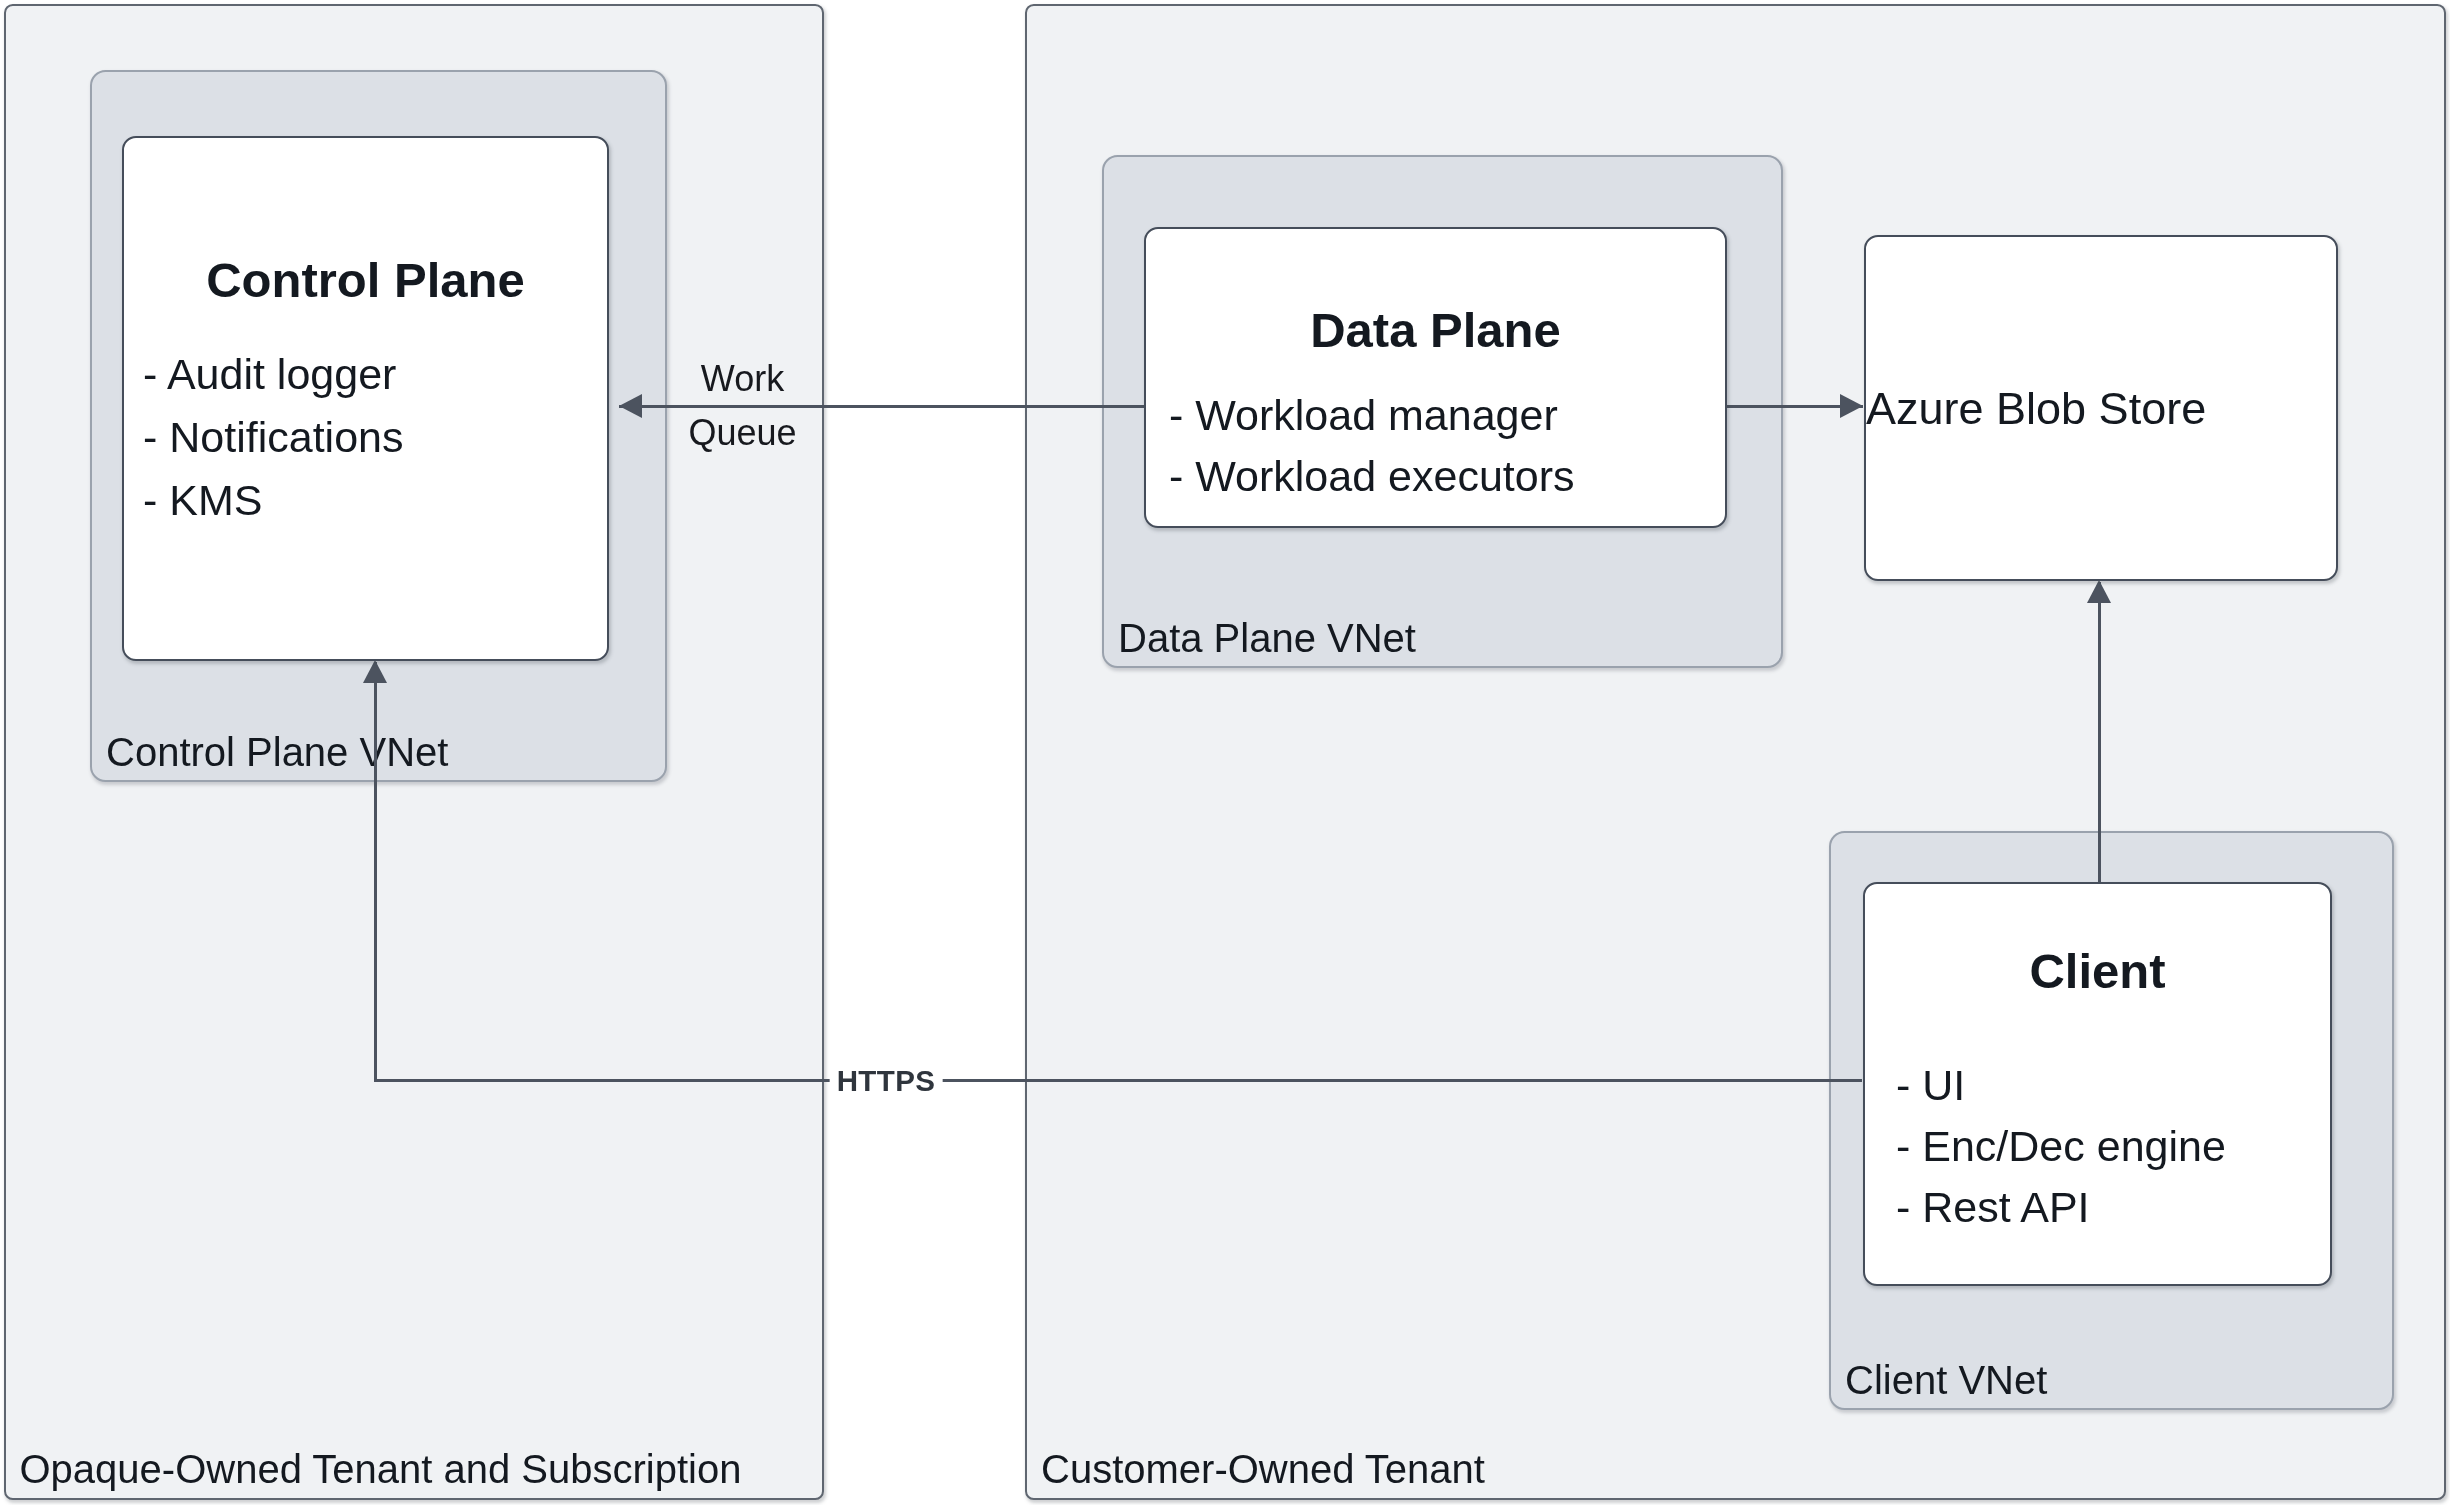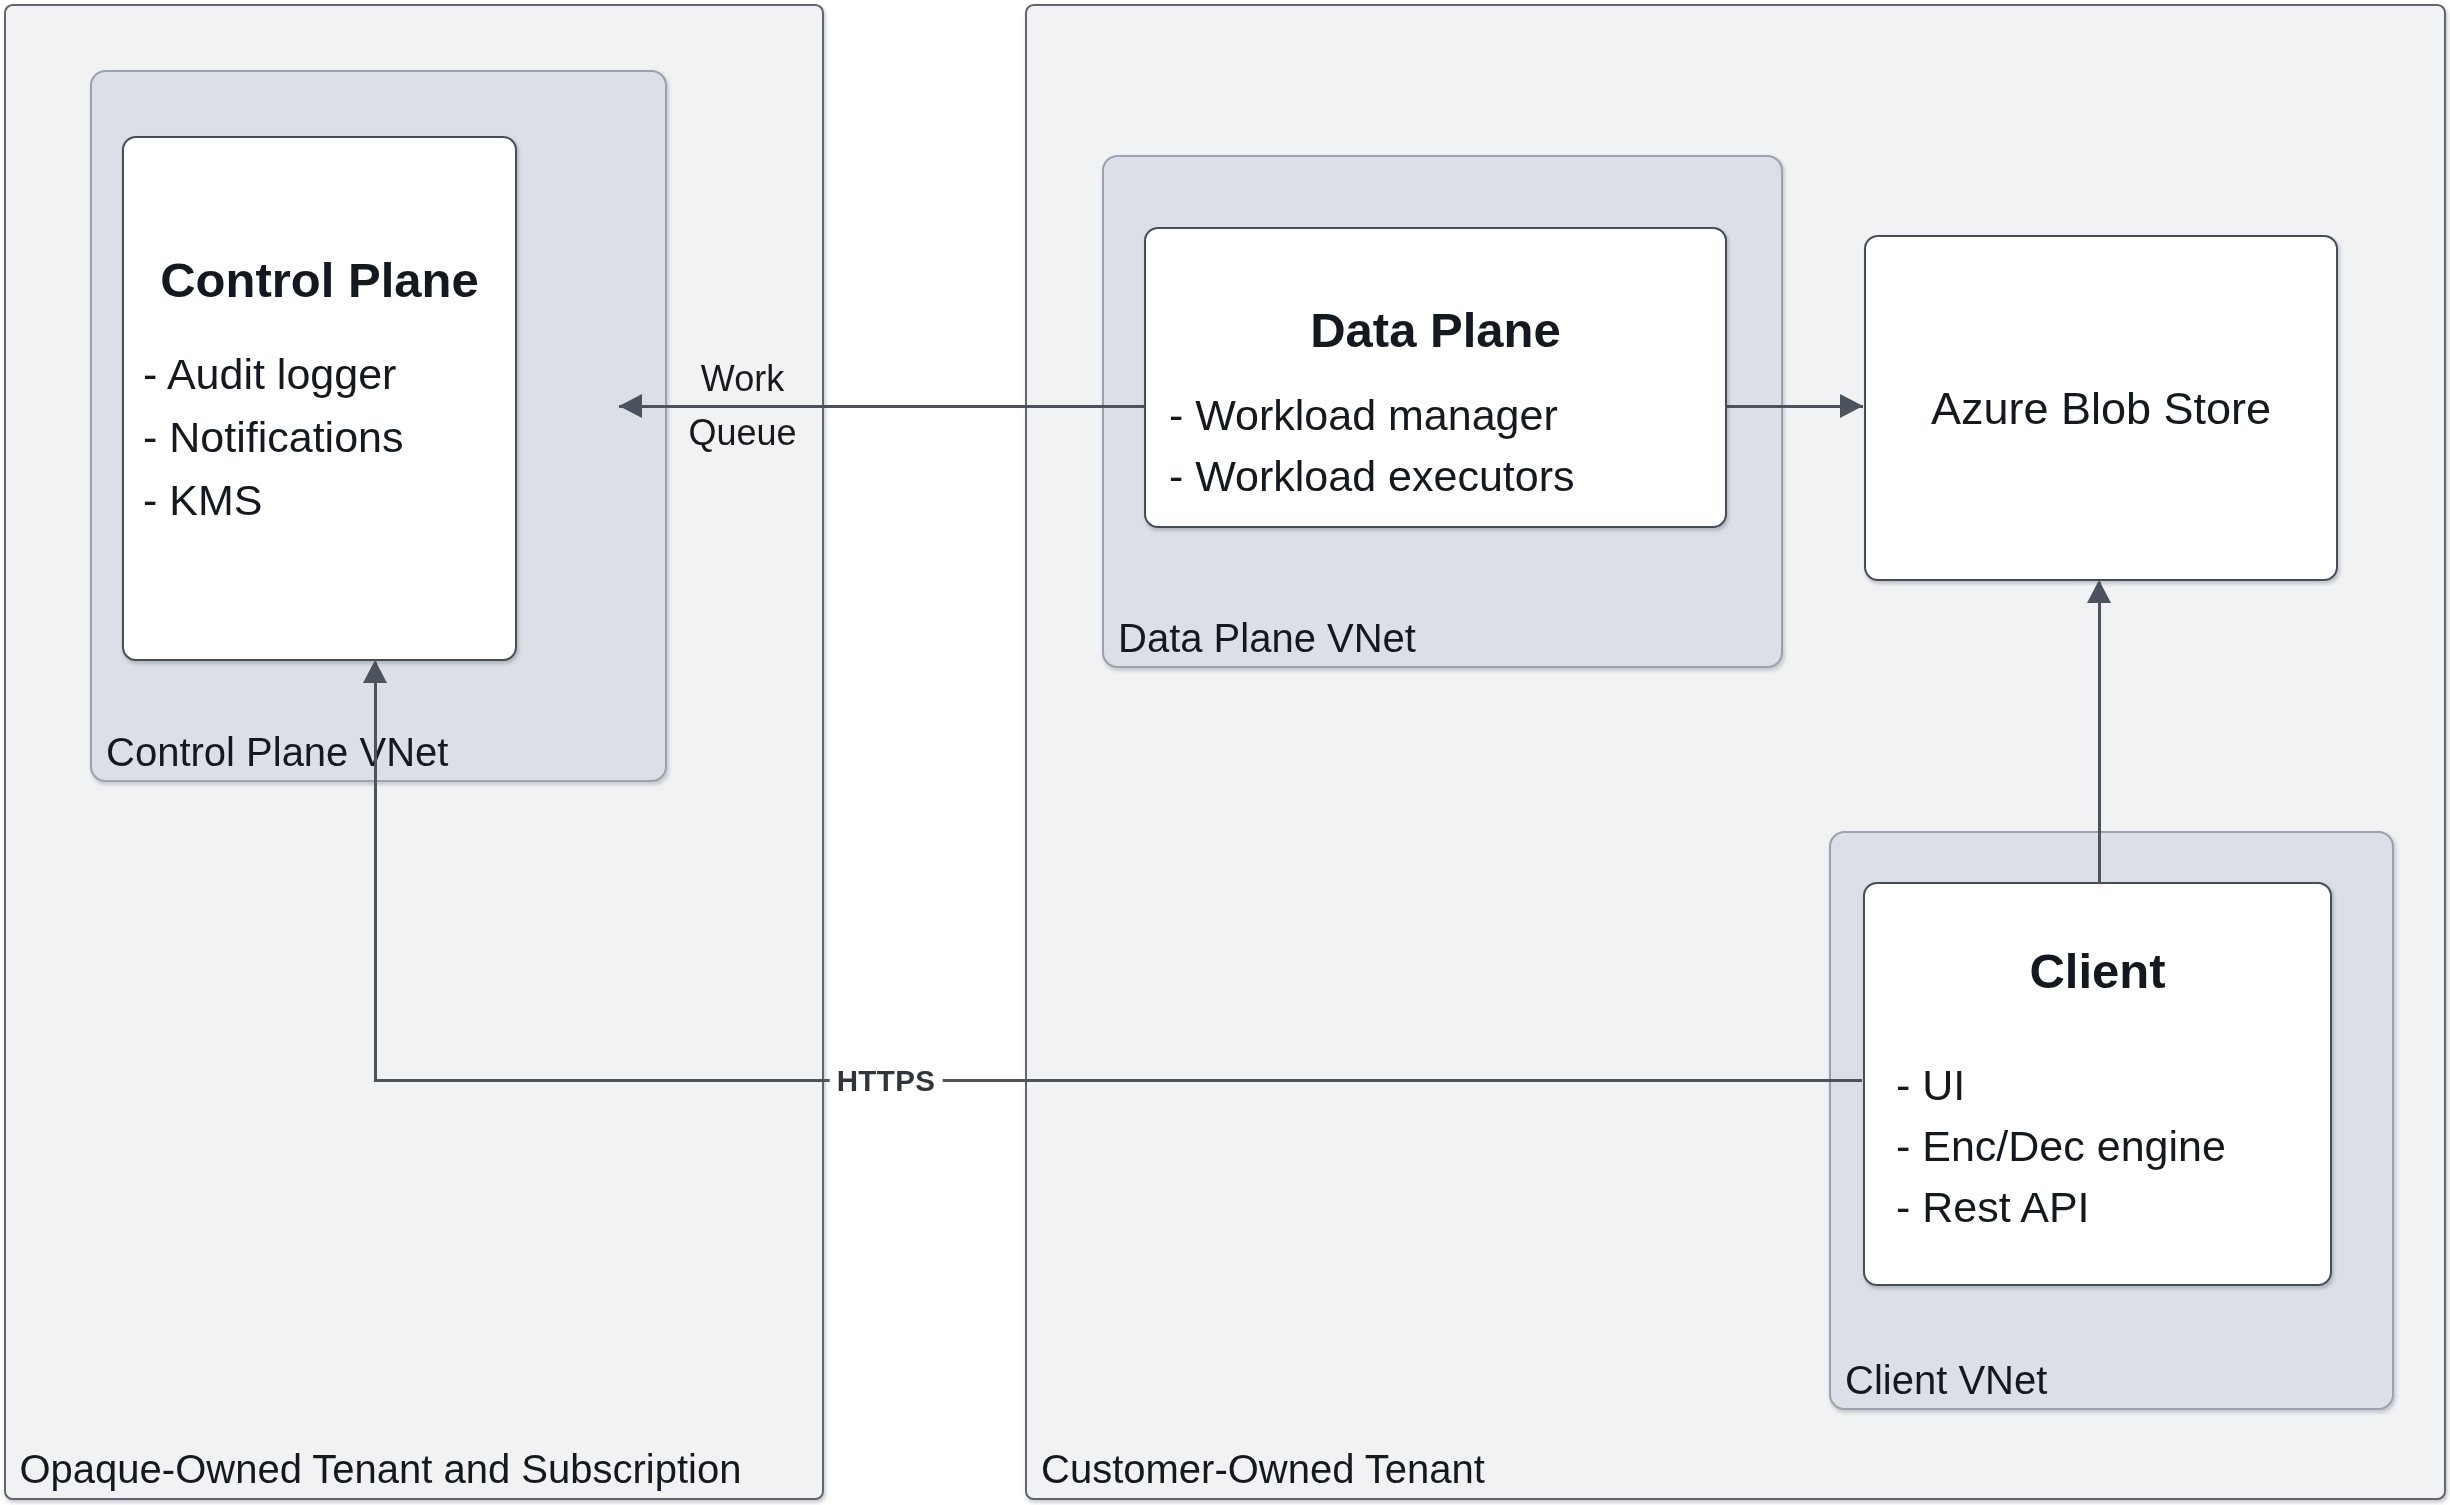--- a/index.html
+++ b/index.html
@@ -54,24 +54,24 @@
 
   
   .node{
     position:absolute;box-sizing:border-box;
     background:var(--node-fill);
     border:2.6px solid var(--node-border);
     border-radius:14px;
     box-shadow:1.7px 2.6px 3.5px rgba(60,66,76,.25);
     z-index:4;
   }
-  #n-cp    {left:122px; top:136px;  width:395px; height:525px;}
+  #n-cp    {left:122px; top:136px;  width:487px; height:525px;}
   #n-dp    {left:1144px;top:227px;  width:583px; height:301px;}
   #n-azure {left:1864px;top:235px;  width:474px; height:346px;
-            display:flex;align-items:center;justify-content:center;}
+            display:flex;align-items:center;justify-content:flex-start;}
   #n-client{left:1863px;top:882px; width:469px; height:404px;}
 
   .node-title{
     position:absolute;left:0;right:0;text-align:center;
     font-size:49px;line-height:50px;font-weight:700;white-space:nowrap;
   }
   #n-cp .node-title{top:76px;}
   #n-dp .node-title{top:35px;}
   #n-client .node-title{top:46px;margin-top:16px;}
 

